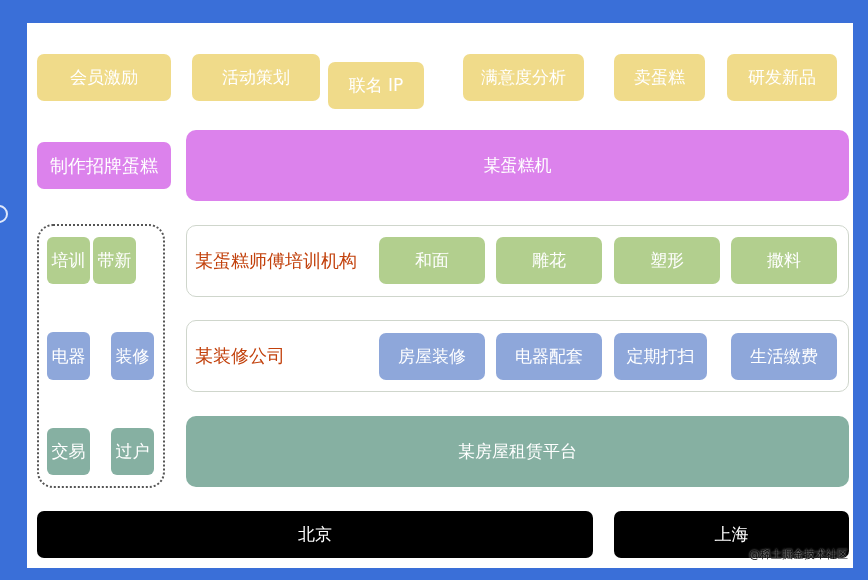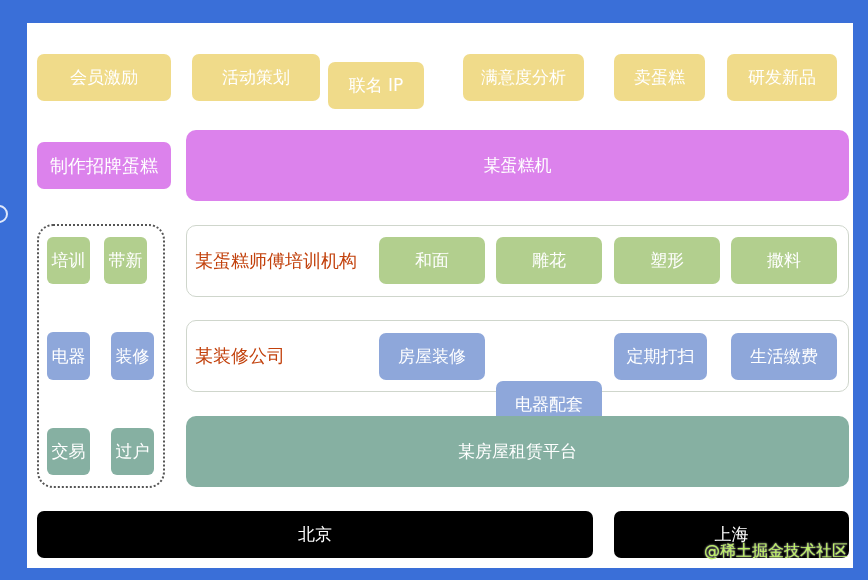--- a/index.html
+++ b/index.html
@@ -42,21 +42,21 @@
     .org-row {
       position: absolute; left: 186px; width: 663px; height: 72px;
       border: 1.5px solid #cfd6cc; border-radius: 10px; background: #fff;
     }
     .org-label {
       position: absolute; left: 8px; top: 0; height: 100%;
       display: flex; align-items: center;
       font-size: 18px; color: #c2410c;
     }
     .watermark {
-      position: absolute; font-size: 16px; color: #bef264;
+      position: absolute; font-size: 11px; color: #000000;
       right: 20px; bottom: 18px;
       text-shadow: 0 0 2px #fff;
     }
   </style>
 </head>
 <body>
 
 <div class="edge-circle"></div>
 
 <div class="panel"></div>
@@ -66,39 +66,39 @@
 <div class="box yellow" style="left:328px;top:54px;width:96px;height:47px;margin-top:8px;">联名 IP</div>
 <div class="box yellow" style="left:463px;top:54px;width:121px;height:47px;">满意度分析</div>
 <div class="box yellow" style="left:614px;top:54px;width:91px;height:47px;">卖蛋糕</div>
 <div class="box yellow" style="left:727px;top:54px;width:110px;height:47px;">研发新品</div>
 
 <div class="box purple" style="left:37px;top:142px;width:134px;height:47px;font-size:18px;">制作招牌蛋糕</div>
 <div class="box purple" style="left:186px;top:130px;width:663px;height:71px;border-radius:10px;">某蛋糕机</div>
 
 <div class="dashed-group"></div>
 <div class="box green small" style="left:47px;top:237px;width:43px;height:47px;">培训</div>
-<div class="box green small" style="left:104px;top:237px;width:43px;height:47px;">带新</div>
+<div class="box green small" style="left:93px;top:237px;width:43px;height:47px;">带新</div>
 <div class="box blue small" style="left:47px;top:332px;width:43px;height:48px;">电器</div>
 <div class="box blue small" style="left:111px;top:332px;width:43px;height:48px;">装修</div>
 <div class="box teal small" style="left:47px;top:428px;width:43px;height:47px;">交易</div>
 <div class="box teal small" style="left:111px;top:428px;width:43px;height:47px;">过户</div>
 
 <div class="org-row" style="top:225px;">
   <div class="org-label">某蛋糕师傅培训机构</div>
 </div>
 <div class="box green" style="left:379px;top:237px;width:106px;height:47px;">和面</div>
 <div class="box green" style="left:496px;top:237px;width:106px;height:47px;">雕花</div>
 <div class="box green" style="left:614px;top:237px;width:106px;height:47px;">塑形</div>
 <div class="box green" style="left:731px;top:237px;width:106px;height:47px;">撒料</div>
 
 <div class="org-row" style="top:320px;">
   <div class="org-label">某装修公司</div>
 </div>
 <div class="box blue" style="left:379px;top:333px;width:106px;height:47px;">房屋装修</div>
-<div class="box blue" style="left:496px;top:333px;width:106px;height:47px;margin-top:48px;">电器配套</div>
+<div class="box blue" style="left:496px;top:333px;width:106px;height:47px;">电器配套</div>
 <div class="box blue" style="left:614px;top:333px;width:93px;height:47px;">定期打扫</div>
 <div class="box blue" style="left:731px;top:333px;width:106px;height:47px;">生活缴费</div>
 
 <div class="box teal" style="left:186px;top:416px;width:663px;height:71px;border-radius:10px;">某房屋租赁平台</div>
 
 <div class="box orange" style="left:37px;top:511px;width:556px;height:47px;">北京</div>
 <div class="box orange" style="left:614px;top:511px;width:235px;height:47px;">上海</div>
 
 <div class="watermark">@稀土掘金技术社区</div>
 

